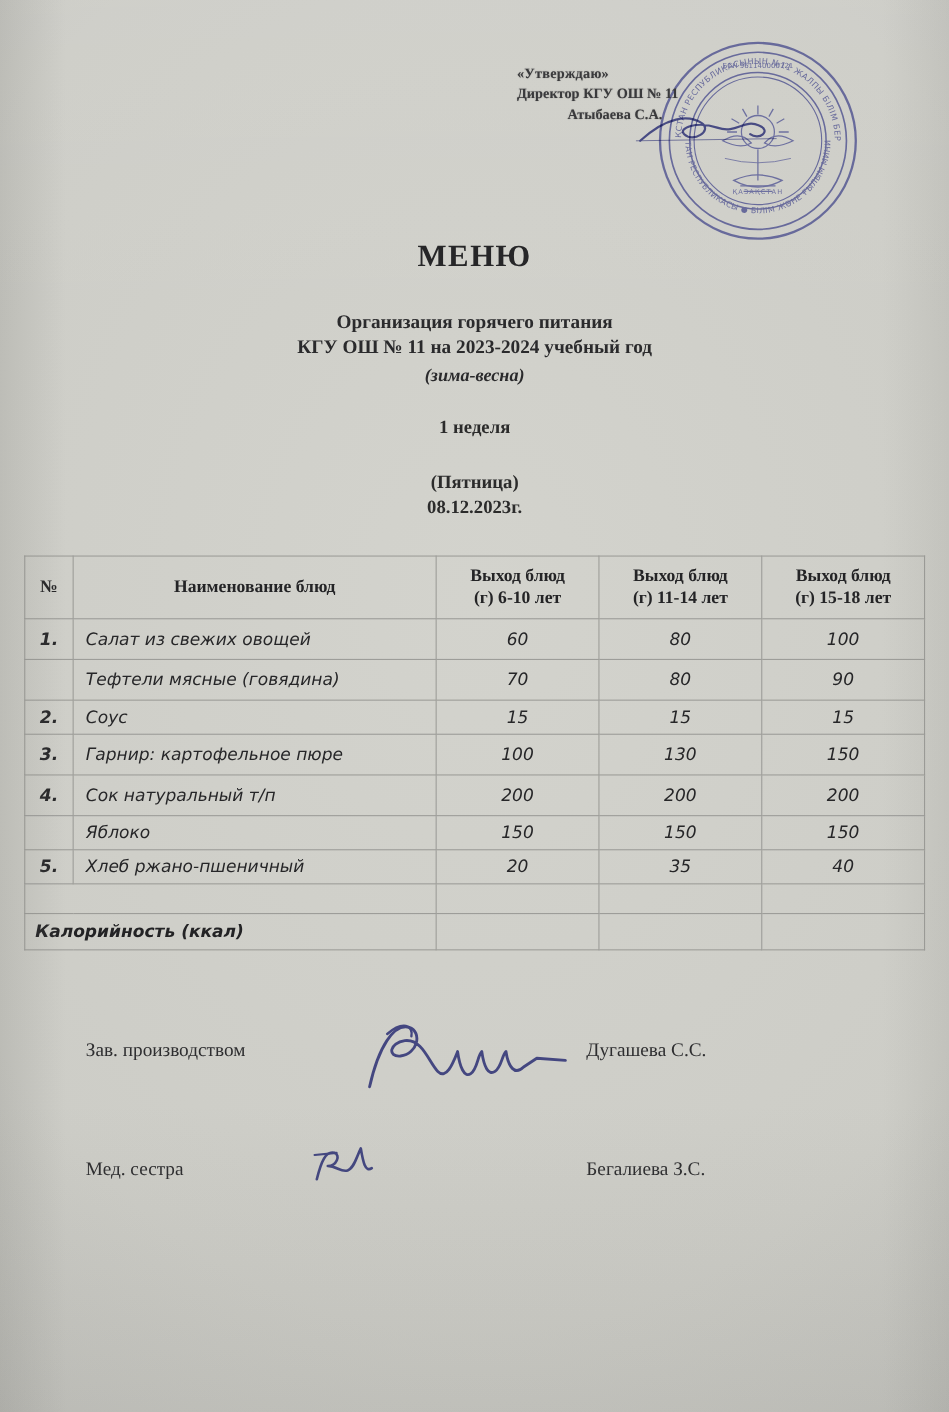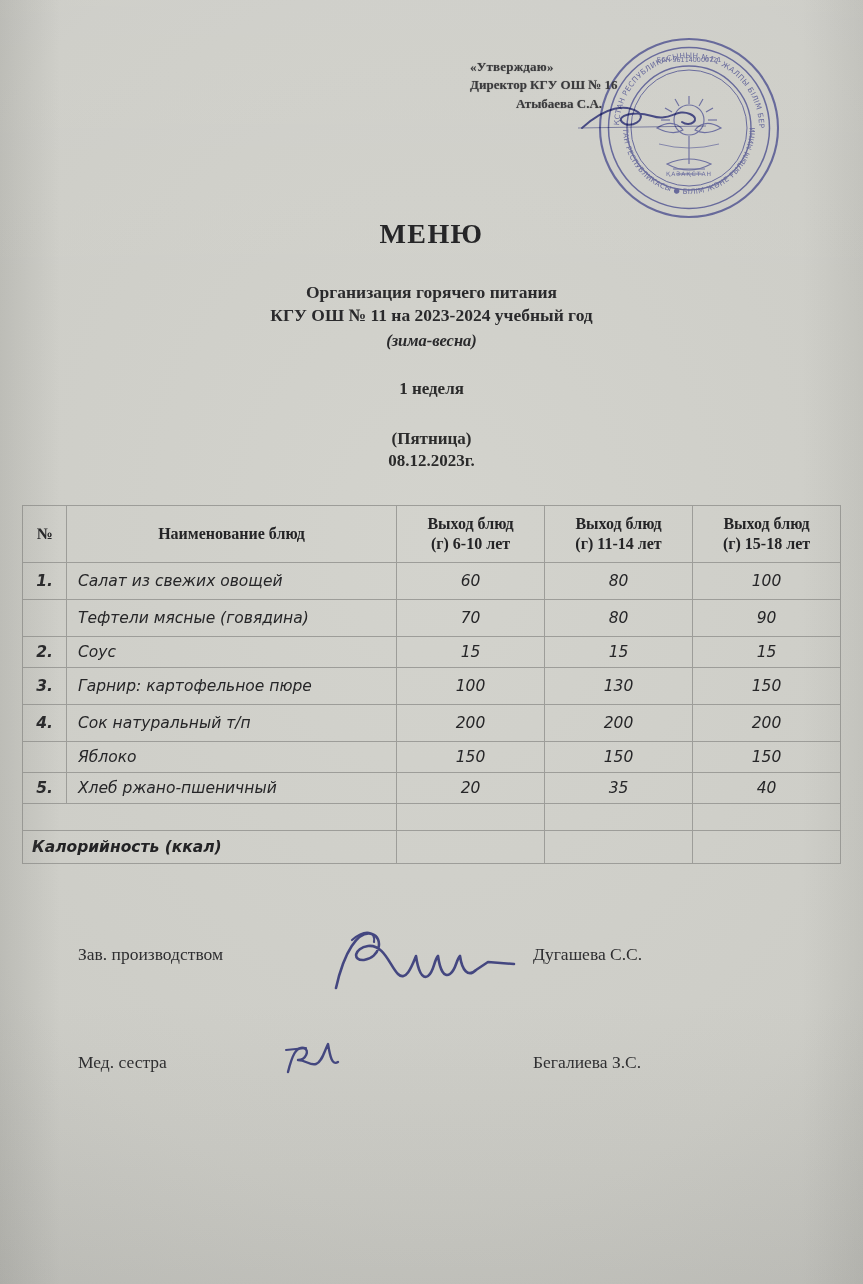--- a/index.html
+++ b/index.html
@@ -277,21 +277,21 @@
 
   <div class="sig-director">
     <svg viewBox="0 0 190 40" width="190" height="40" aria-hidden="true">
       <path d="M 4,30 C 28,8 48,6 60,14 C 70,21 52,32 44,24 C 38,18 56,12 74,18 C 92,24 98,10 112,16 C 124,21 112,30 104,24" fill="none" stroke="#4a4e9e" stroke-width="2" stroke-linecap="round"></path>
       <path d="M 0,30 L 128,28" fill="none" stroke="#4a4e9e" stroke-width="0.9" opacity=".7"></path>
     </svg>
   </div>
 
   <div class="approval">
     <span class="ln ln-1">«Утверждаю»</span>
-    <span class="ln ln-2">Директор КГУ ОШ № 16</span>
+    <span class="ln ln-2">Директор КГУ ОШ № 11</span>
     <span class="ln ln-3">Атыбаева С.А.</span>
   </div>
 
   <div class="doc-title">МЕНЮ</div>
 
   <div class="subtitle">
     <span>Организация горячего питания</span><br>
     <span>КГУ ОШ № 11 на 2023-2024 учебный год</span>
     <span class="season">(зима-весна)</span>
   </div>

